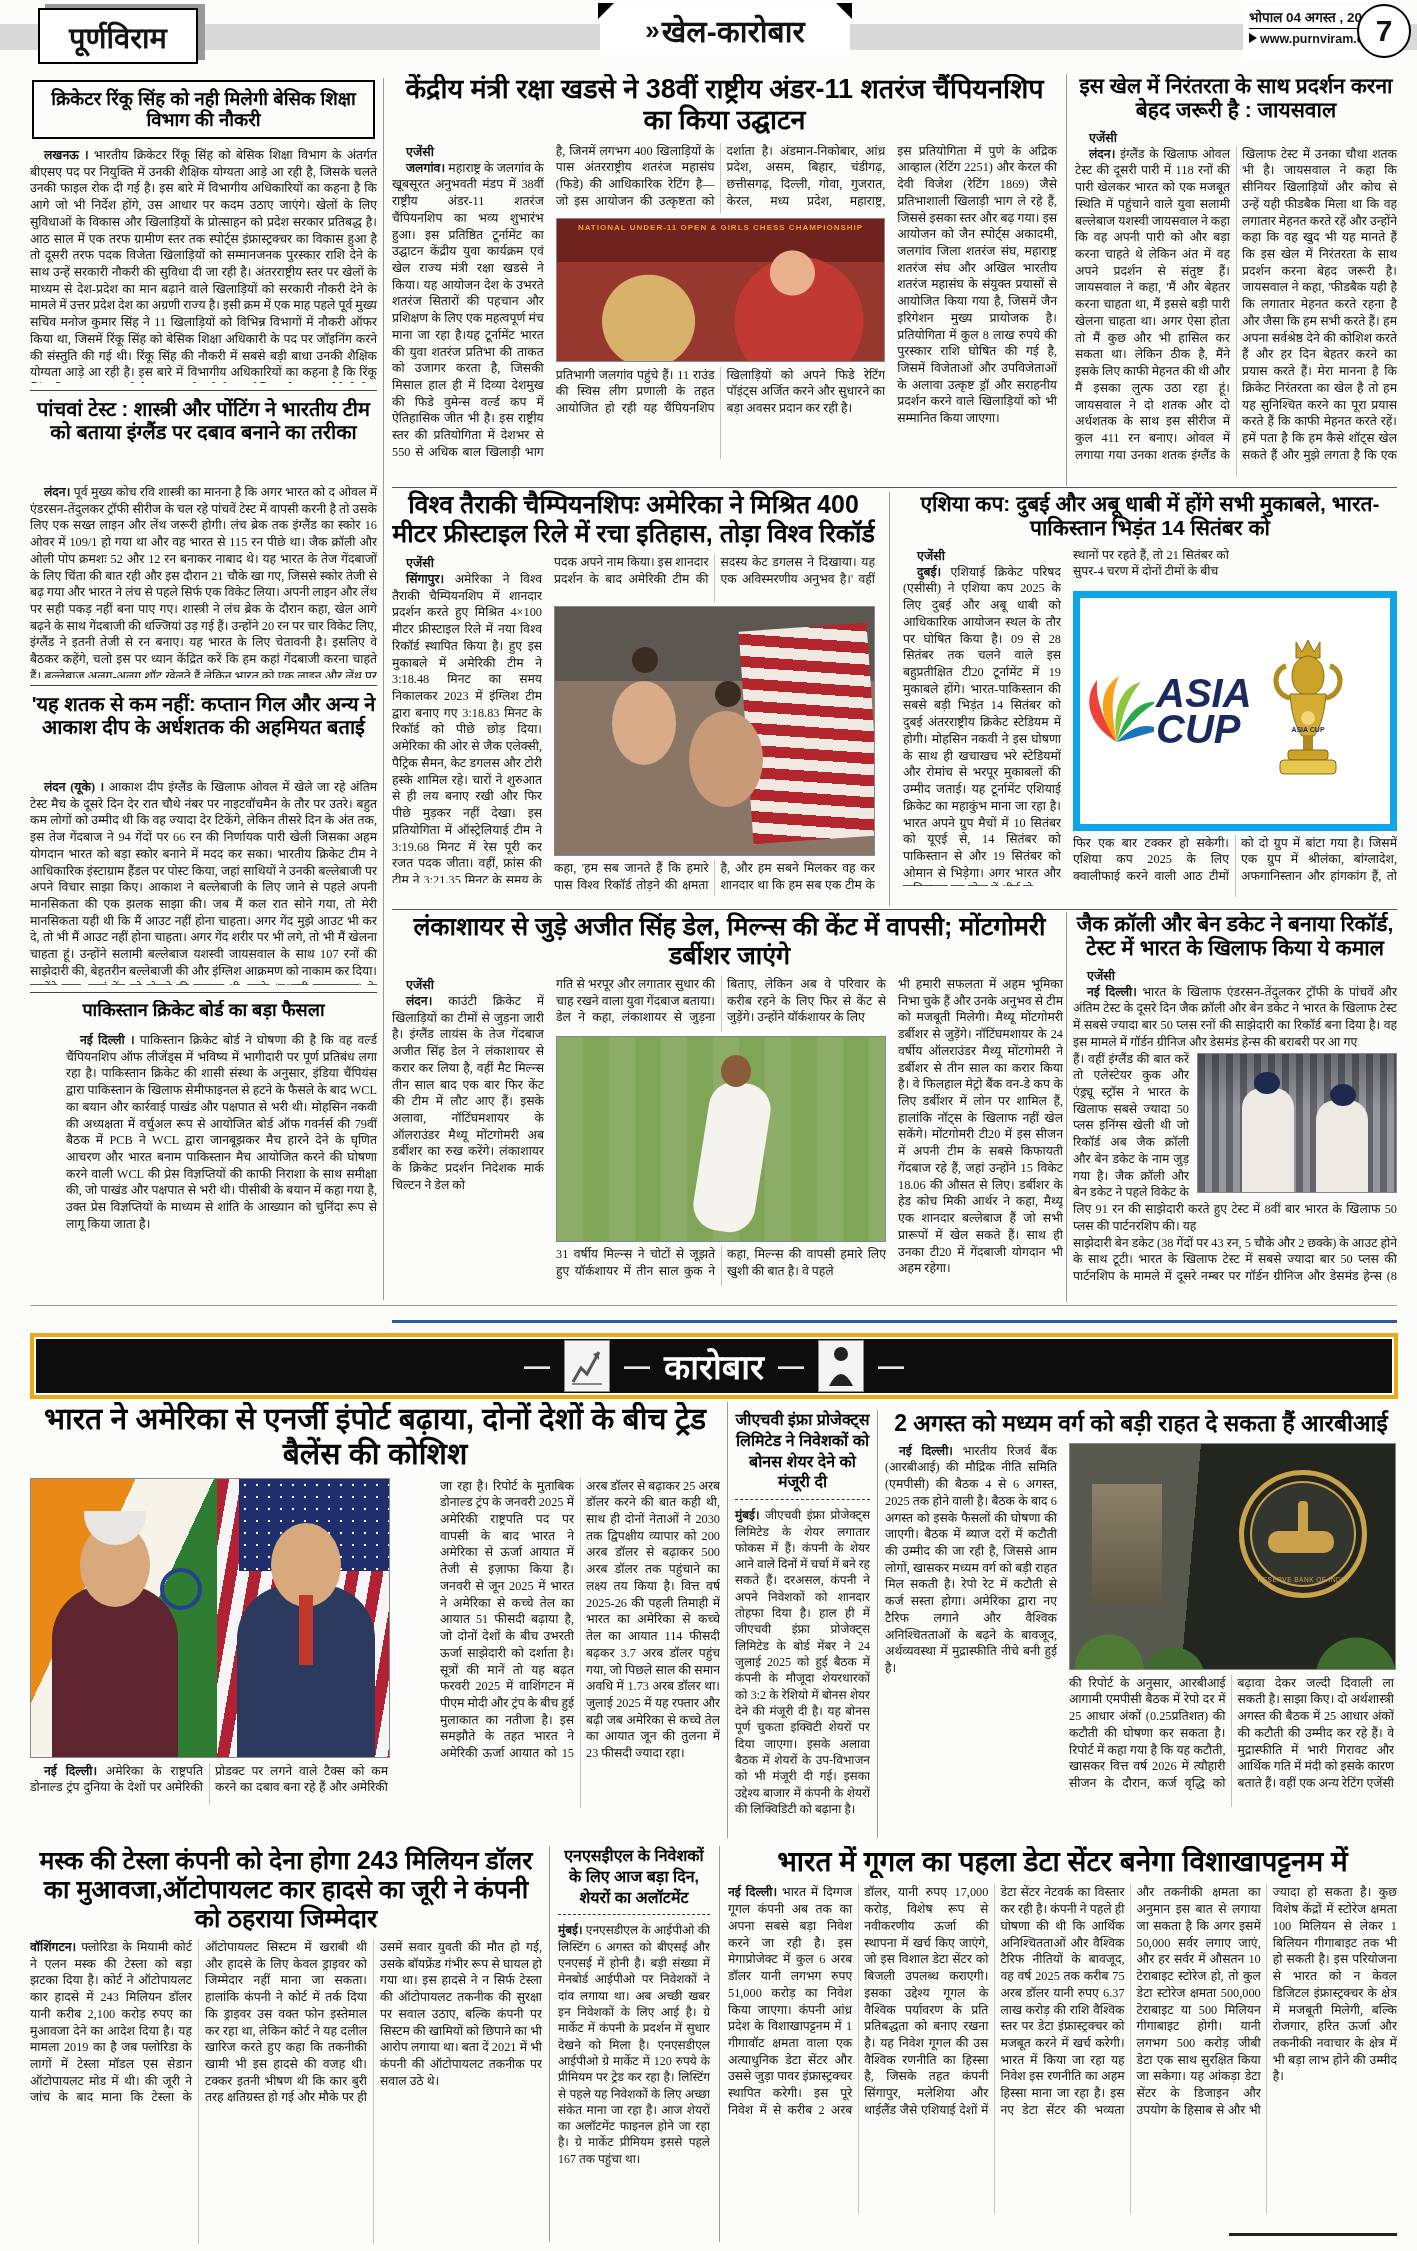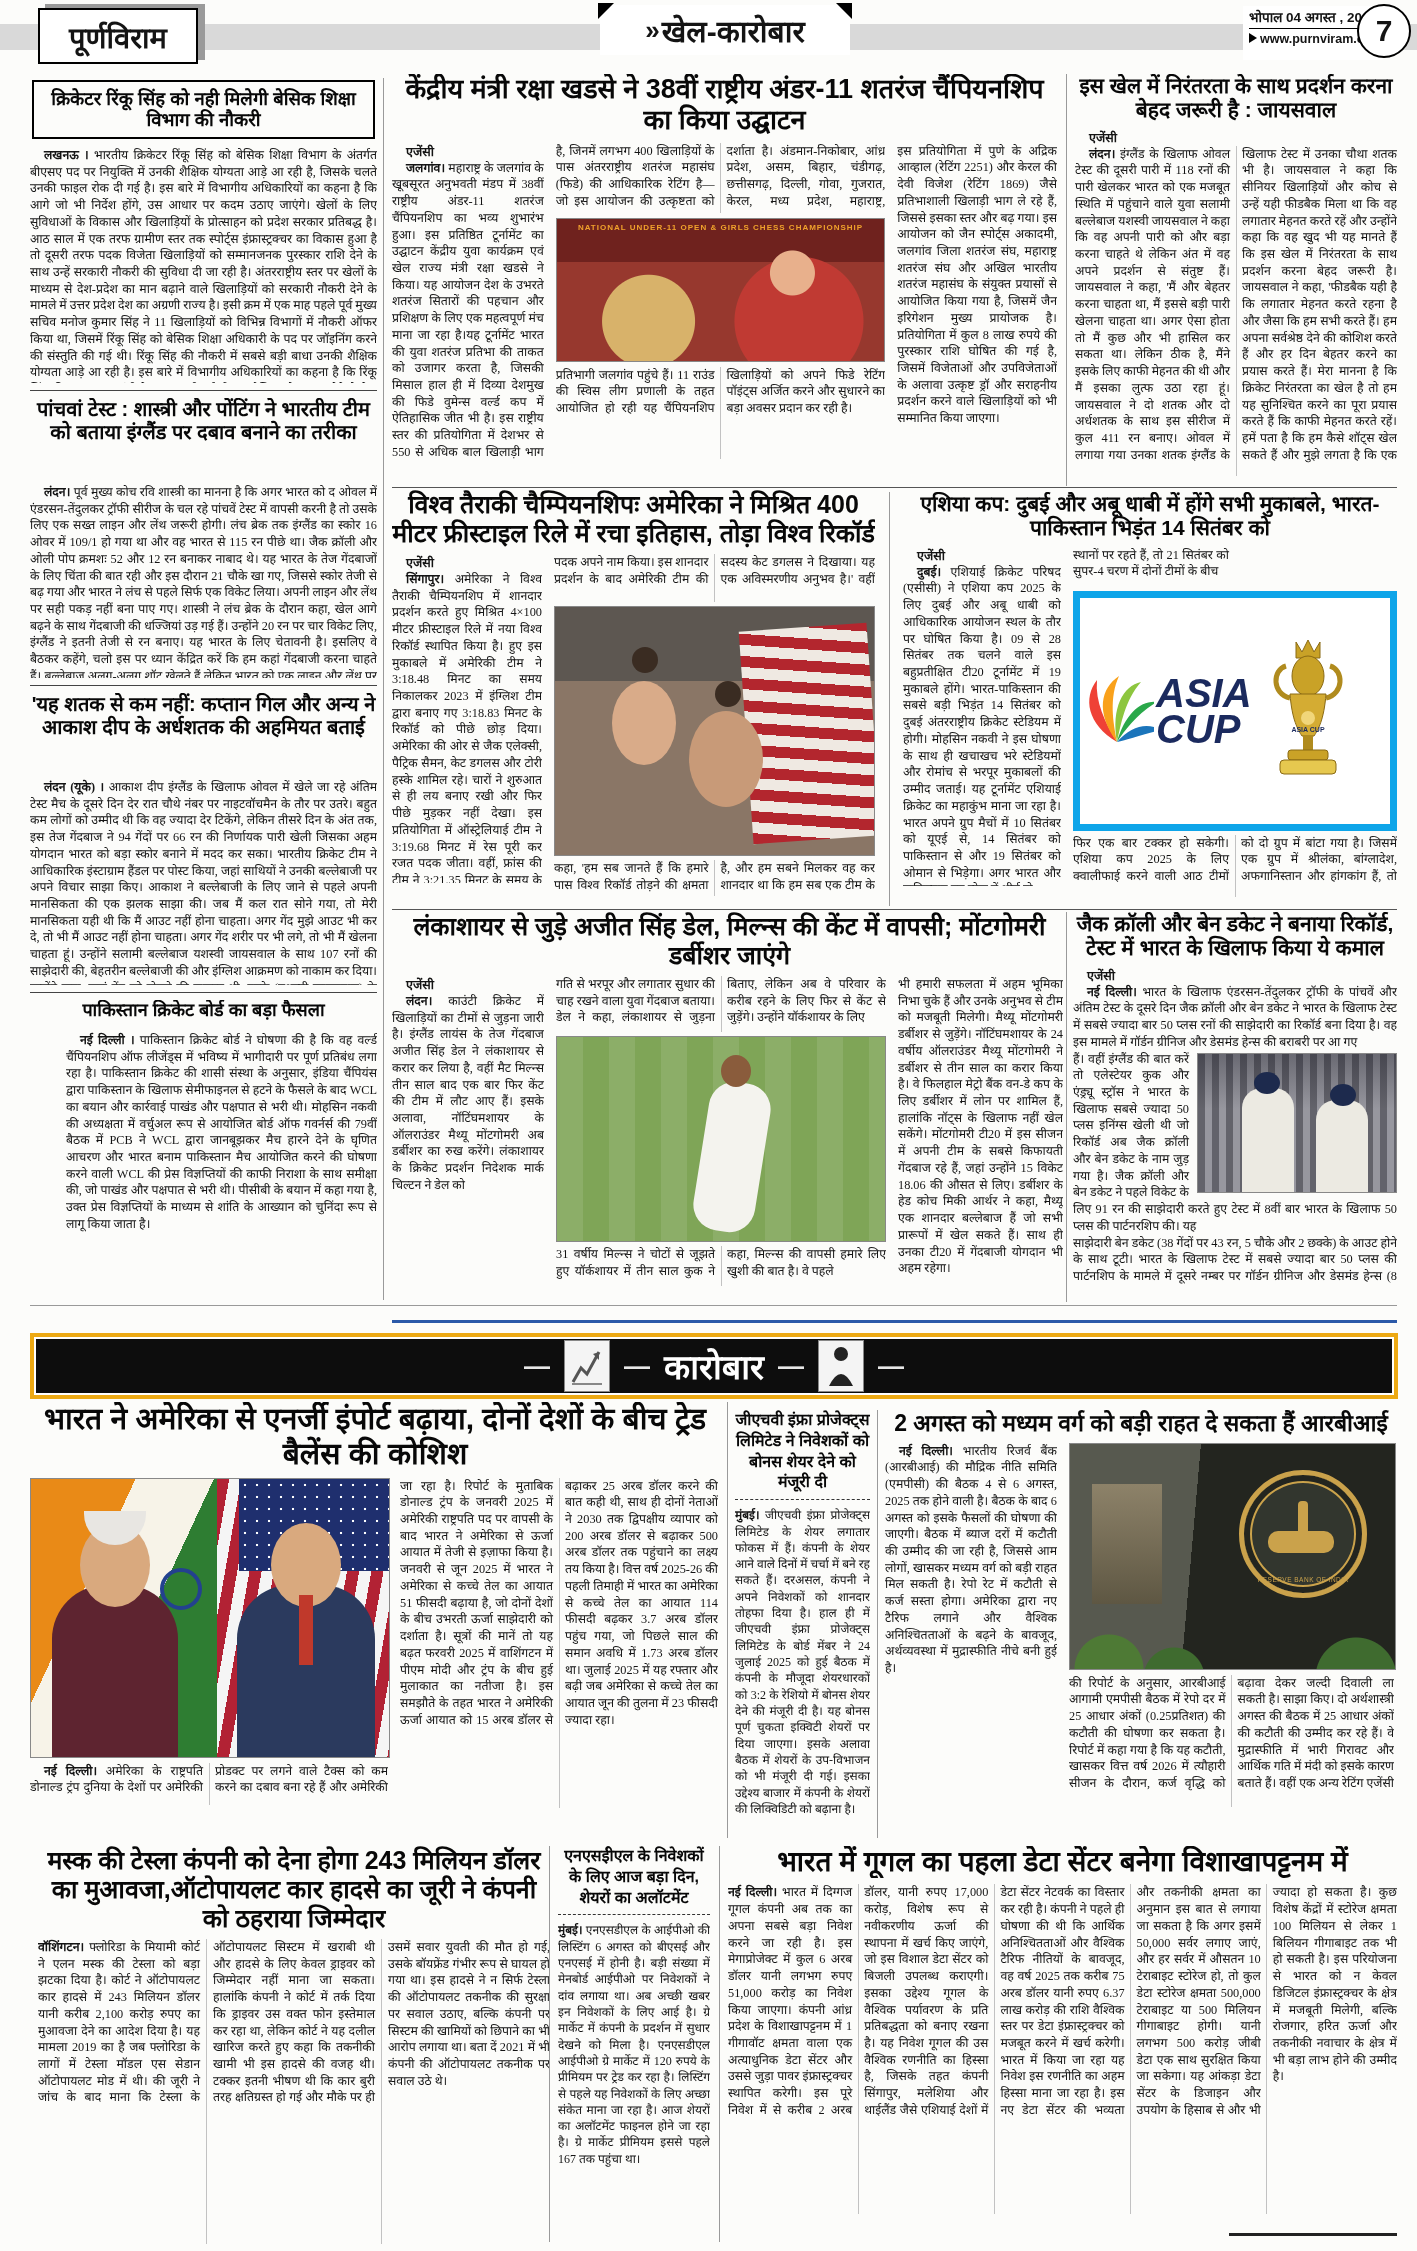--- a/index.html
+++ b/index.html
@@ -340,21 +340,21 @@
             </div>
           <div class="p p2">
               <div class="face"></div>
               <div class="tie"></div>
             </div>
         </div>
         <div class="body c2" style="height:42px;margin-top:5px;">
           <p class="para"><b class="dl">नई दिल्ली।</b> <span>अमेरिका के राष्ट्रपति डोनाल्ड ट्रंप दुनिया के देशों पर अमेरिकी प्रोडक्ट पर लगने वाले टैक्स को कम करने का दबाव बना रहे हैं और अमेरिकी उत्पादों के आयात को बढ़ाने की बात कह रहे हैं। कुछ दिनों पहले ही ट्रंप ने भारत के प्रोडक्ट पर 25 फीसदी तक अतिरिक्त टैरिफ लगाने का ऐलान किया था। इन सब के बीच भारत ने एनर्जी इंपोर्ट बढ़ाया है, जिसे दोनों देशों के बीच ट्रेड बैलेंस की स्थिति बनाने की कोशिश के तौर पर देखा</span></p>
         </div>
       </div>
-      <div style="width:318px;">
+      <div style="width:318px;margin-left:40px;">
         <div class="body c2" style="height:330px;">जा रहा है। रिपोर्ट के मुताबिक डोनाल्ड ट्रंप के जनवरी 2025 में अमेरिकी राष्ट्रपति पद पर वापसी के बाद भारत ने अमेरिका से ऊर्जा आयात में तेजी से इज़ाफा किया है। जनवरी से जून 2025 में भारत ने अमेरिका से कच्चे तेल का आयात 51 फीसदी बढ़ाया है, जो दोनों देशों के बीच उभरती ऊर्जा साझेदारी को दर्शाता है। सूत्रों की मानें तो यह बढ़त फरवरी 2025 में वाशिंगटन में पीएम मोदी और ट्रंप के बीच हुई मुलाकात का नतीजा है। इस समझौते के तहत भारत ने अमेरिकी ऊर्जा आयात को 15 अरब डॉलर से बढ़ाकर 25 अरब डॉलर करने की बात कही थी, साथ ही दोनों नेताओं ने 2030 तक द्विपक्षीय व्यापार को 200 अरब डॉलर से बढ़ाकर 500 अरब डॉलर तक पहुंचाने का लक्ष्य तय किया है। वित्त वर्ष 2025-26 की पहली तिमाही में भारत का अमेरिका से कच्चे तेल का आयात 114 फीसदी बढ़कर 3.7 अरब डॉलर पहुंच गया, जो पिछले साल की समान अवधि में 1.73 अरब डॉलर था। जुलाई 2025 में यह रफ्तार और बढ़ी जब अमेरिका से कच्चे तेल का आयात जून की तुलना में 23 फीसदी ज्यादा रहा।</div>
       </div>
     </div>
   </div>
 
   <div class="abs" style="left:735px;top:1410px;width:135px;height:428px;overflow:hidden;">
     <h2 class="hl h16">जीएचवी इंफ्रा प्रोजेक्ट्स लिमिटेड ने निवेशकों को बोनस शेयर देने को मंजूरी दी</h2>
     <hr class="dashed">
     <div class="body" style="height:330px;font-size:12px;">
       <p class="para" style="text-indent:0;"><b class="dl">मुंबई।</b> <span>जीएचवी इंफ्रा प्रोजेक्ट्स लिमिटेड के शेयर लगातार फोकस में हैं। कंपनी के शेयर आने वाले दिनों में चर्चा में बने रह सकते हैं। दरअसल, कंपनी ने अपने निवेशकों को शानदार तोहफा दिया है। हाल ही में जीएचवी इंफ्रा प्रोजेक्ट्स लिमिटेड के बोर्ड मेंबर ने 24 जुलाई 2025 को हुई बैठक में कंपनी के मौजूदा शेयरधारकों को 3:2 के रेशियो में बोनस शेयर देने की मंजूरी दी है। यह बोनस पूर्ण चुकता इक्विटी शेयरों पर दिया जाएगा। इसके अलावा बैठक में शेयरों के उप-विभाजन को भी मंजूरी दी गई। इसका उद्देश्य बाजार में कंपनी के शेयरों की लिक्विडिटी को बढ़ाना है।</span></p>
@@ -376,21 +376,21 @@
             <div class="palm"></div>
               <div class="tiger"></div>
             <div class="seal-txt">RESERVE BANK OF INDIA</div>
           </div>
         </div>
         <div class="body c2" style="height:132px;margin-top:5px;">की रिपोर्ट के अनुसार, आरबीआई आगामी एमपीसी बैठक में रेपो दर में 25 आधार अंकों (0.25प्रतिशत) की कटौती की घोषणा कर सकता है। रिपोर्ट में कहा गया है कि यह कटौती, खासकर वित्त वर्ष 2026 में त्यौहारी सीजन के दौरान, कर्ज वृद्धि को बढ़ावा देकर जल्दी दिवाली ला सकती है। साझा किए। दो अर्थशास्त्री अगस्त की बैठक में 25 आधार अंकों की कटौती की उम्मीद कर रहे हैं। वे मुद्रास्फीति में भारी गिरावट और आर्थिक गति में मंदी को इसके कारण बताते हैं। वहीं एक अन्य रेटिंग एजेंसी की जानकार का मानना है कि आरबीआई इस बार दरों को बरकरार रख सकता है।</div>
       </div>
     </div>
   </div>
 
-  <div class="abs" style="left:30px;top:1846px;width:512px;height:398px;overflow:hidden;margin-left:8px;">
+  <div class="abs" style="left:30px;top:1846px;width:512px;height:398px;overflow:hidden;">
     <h2 class="hl h25">मस्क की टेस्ला कंपनी को देना होगा 243 मिलियन डॉलर का मुआवजा,ऑटोपायलट कार हादसे का जूरी ने कंपनी को ठहराया जिम्मेदार</h2>
     <div class="body c3" style="height:320px;">
       <p class="para" style="text-indent:0;"><b class="dl">वॉशिंगटन।</b> <span>फ्लोरिडा के मियामी कोर्ट ने एलन मस्क की टेस्ला को बड़ा झटका दिया है। कोर्ट ने ऑटोपायलट कार हादसे में 243 मिलियन डॉलर यानी करीब 2,100 करोड़ रुपए का मुआवजा देने का आदेश दिया है। यह मामला 2019 का है जब फ्लोरिडा के लागों में टेस्ला मॉडल एस सेडान ऑटोपायलट मोड में थी। की जूरी ने जांच के बाद माना कि टेस्ला के ऑटोपायलट सिस्टम में खराबी थी और हादसे के लिए केवल ड्राइवर को जिम्मेदार नहीं माना जा सकता। हालांकि कंपनी ने कोर्ट में तर्क दिया कि ड्राइवर उस वक्त फोन इस्तेमाल कर रहा था, लेकिन कोर्ट ने यह दलील खारिज करते हुए कहा कि तकनीकी खामी भी इस हादसे की वजह थी। टक्कर इतनी भीषण थी कि कार बुरी तरह क्षतिग्रस्त हो गई और मौके पर ही उसमें सवार युवती की मौत हो गई, उसके बॉयफ्रेंड गंभीर रूप से घायल हो गया था। इस हादसे ने न सिर्फ टेस्ला की ऑटोपायलट तकनीक की सुरक्षा पर सवाल उठाए, बल्कि कंपनी पर सिस्टम की खामियों को छिपाने का भी आरोप लगाया था। बता दें 2021 में भी कंपनी की ऑटोपायलट तकनीक पर सवाल उठे थे।</span></p>
     </div>
   </div>
 
   <div class="abs" style="left:558px;top:1846px;width:152px;height:398px;overflow:hidden;">
     <h2 class="hl h16">एनएसईीएल के निवेशकों के लिए आज बड़ा दिन, शेयरों का अलॉटमेंट</h2>
     <hr class="dashed">
     <div class="body" style="height:300px;font-size:12px;">

